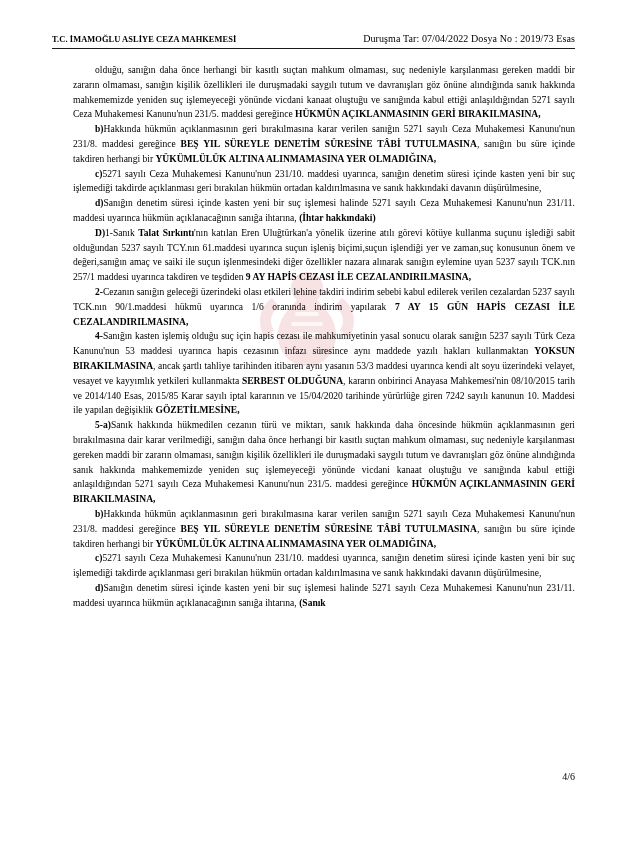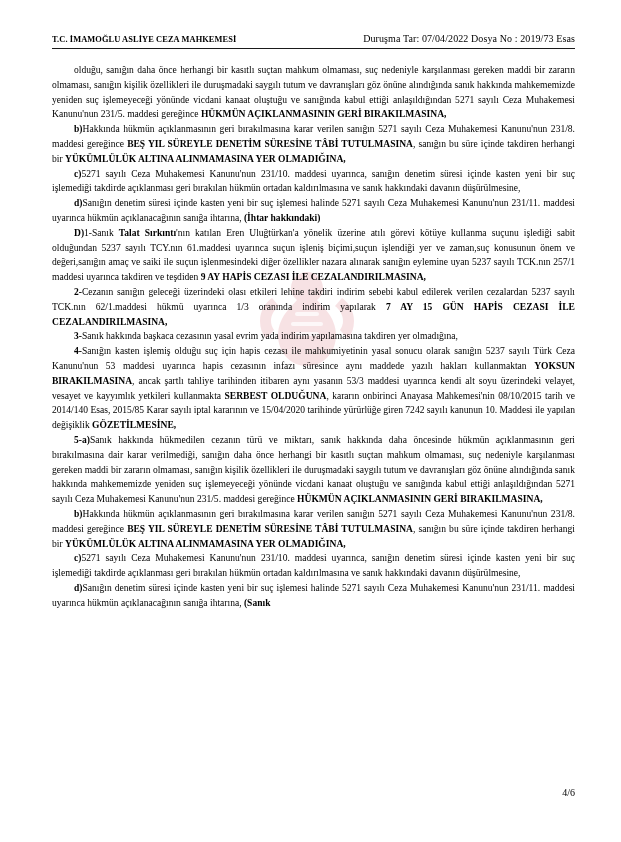--- a/index.html
+++ b/index.html
@@ -57,33 +57,34 @@
     pointer-events: none;
     z-index: 0;
   }
   
   .content {
     position: relative;
     z-index: 1;
     font-size: 9.55px;
     line-height: 1.55;
     text-align: justify;
+    margin-left: 21px;
   }
   p {
     margin: 0 0 0 0;
     text-indent: 0;
   }
   p.indent {
     text-indent: 22px;
   }
   .b { font-weight: bold; }
   .pagenum {
     position: absolute;
     right: 46px;
-    bottom: 44px;
+    bottom: 60px;
     font-size: 10px;
     z-index: 2;
   }
 </style>
 </head>
 <body>
 
 <div class="page">
 
   <div class="header">
@@ -106,22 +107,21 @@
       </g>
     </svg>
   </div>
 
   <div class="content" id="content">
       <p class="indent"><span>olduğu, sanığın daha önce herhangi bir kasıtlı suçtan mahkum olmaması, suç nedeniyle karşılanması gereken maddi bir zararın olmaması, sanığın kişilik özellikleri ile duruşmadaki saygılı tutum ve davranışları göz önüne alındığında sanık hakkında mahkememizde yeniden suç işlemeyeceği yönünde vicdani kanaat oluştuğu ve sanığında kabul ettiği anlaşıldığından 5271 sayılı Ceza Muhakemesi Kanunu'nun 231/5. maddesi gereğince </span><span class="b">HÜKMÜN AÇIKLANMASININ GERİ BIRAKILMASINA,</span></p>
       <p class="indent"><span class="b">b)</span><span>Hakkında hükmün açıklanmasının geri bırakılmasına karar verilen sanığın 5271 sayılı Ceza Muhakemesi Kanunu'nun 231/8. maddesi gereğince </span><span class="b">BEŞ YIL SÜREYLE DENETİM SÜRESİNE TÂBİ TUTULMASINA</span><span>, sanığın bu süre içinde takdiren herhangi bir </span><span class="b">YÜKÜMLÜLÜK ALTINA ALINMAMASINA YER OLMADIĞINA,</span></p>
       <p class="indent"><span class="b">c)</span><span>5271 sayılı Ceza Muhakemesi Kanunu'nun 231/10. maddesi uyarınca, sanığın denetim süresi içinde kasten yeni bir suç işlemediği takdirde açıklanması geri bırakılan hükmün ortadan kaldırılmasına ve sanık hakkındaki davanın düşürülmesine,</span></p>
       <p class="indent"><span class="b">d)</span><span>Sanığın denetim süresi içinde kasten yeni bir suç işlemesi halinde 5271 sayılı Ceza Muhakemesi Kanunu'nun 231/11. maddesi uyarınca hükmün açıklanacağının sanığa ihtarına, </span><span class="b">(İhtar hakkındaki)</span></p>
       <p class="indent"><span class="b">D)</span><span>1-Sanık </span><span class="b">Talat Sırkıntı</span><span>'nın katılan Eren Uluğtürkan'a yönelik üzerine atılı görevi kötüye kullanma suçunu işlediği sabit olduğundan 5237 sayılı TCY.nın 61.maddesi uyarınca suçun işleniş biçimi,suçun işlendiği yer ve zaman,suç konusunun önem ve değeri,sanığın amaç ve saiki ile suçun işlenmesindeki diğer özellikler nazara alınarak sanığın eylemine uyan 5237 sayılı TCK.nın 257/1 maddesi uyarınca takdiren ve teşdiden </span><span class="b">9 AY HAPİS CEZASI İLE CEZALANDIRILMASINA,</span></p>
-      <p class="indent"><span class="b">2-</span><span>Cezanın sanığın geleceği üzerindeki olası etkileri lehine takdiri indirim sebebi kabul edilerek verilen cezalardan 5237 sayılı TCK.nın 62/1.maddesi hükmü uyarınca 1/3 oranında indirim yapılarak </span><span class="b">7 AY 15 GÜN HAPİS CEZASI İLE CEZALANDIRILMASINA,</span></p>
-      <p class="indent"><span class="b">3-</span><span>Sanık hakkında başkaca cezasının yasal evrim yada indirim yapılamasına takdiren yer olmadığına,</span></p>
+      <p class="indent"><span class="b">2-</span><span>Cezanın sanığın geleceği üzerindeki olası etkileri lehine takdiri indirim sebebi kabul edilerek verilen cezalardan 5237 sayılı TCK.nın 90/1.maddesi hükmü uyarınca 1/6 oranında indirim yapılarak </span><span class="b">7 AY 15 GÜN HAPİS CEZASI İLE CEZALANDIRILMASINA,</span></p>
       <p class="indent"><span class="b">4-</span><span>Sanığın kasten işlemiş olduğu suç için hapis cezası ile mahkumiyetinin yasal sonucu olarak sanığın 5237 sayılı Türk Ceza Kanunu'nun 53 maddesi uyarınca hapis cezasının infazı süresince aynı maddede yazılı hakları kullanmaktan </span><span class="b">YOKSUN BIRAKILMASINA</span><span>, ancak şartlı tahliye tarihinden itibaren aynı yasanın 53/3 maddesi uyarınca kendi alt soyu üzerindeki velayet, vesayet ve kayyımlık yetkileri kullanmakta </span><span class="b">SERBEST OLDUĞUNA</span><span>, kararın onbirinci Anayasa Mahkemesi'nin 08/10/2015 tarih ve 2014/140 Esas, 2015/85 Karar sayılı iptal kararının ve 15/04/2020 tarihinde yürürlüğe giren 7242 sayılı kanunun 10. Maddesi ile yapılan değişiklik </span><span class="b">GÖZETİLMESİNE,</span></p>
       <p class="indent"><span class="b">5-a)</span><span>Sanık hakkında hükmedilen cezanın türü ve miktarı, sanık hakkında daha öncesinde hükmün açıklanmasının geri bırakılmasına dair karar verilmediği, sanığın daha önce herhangi bir kasıtlı suçtan mahkum olmaması, suç nedeniyle karşılanması gereken maddi bir zararın olmaması, sanığın kişilik özellikleri ile duruşmadaki saygılı tutum ve davranışları göz önüne alındığında sanık hakkında mahkememizde yeniden suç işlemeyeceği yönünde vicdani kanaat oluştuğu ve sanığında kabul ettiği anlaşıldığından 5271 sayılı Ceza Muhakemesi Kanunu'nun 231/5. maddesi gereğince </span><span class="b">HÜKMÜN AÇIKLANMASININ GERİ BIRAKILMASINA,</span></p>
       <p class="indent"><span class="b">b)</span><span>Hakkında hükmün açıklanmasının geri bırakılmasına karar verilen sanığın 5271 sayılı Ceza Muhakemesi Kanunu'nun 231/8. maddesi gereğince </span><span class="b">BEŞ YIL SÜREYLE DENETİM SÜRESİNE TÂBİ TUTULMASINA</span><span>, sanığın bu süre içinde takdiren herhangi bir </span><span class="b">YÜKÜMLÜLÜK ALTINA ALINMAMASINA YER OLMADIĞINA,</span></p>
       <p class="indent"><span class="b">c)</span><span>5271 sayılı Ceza Muhakemesi Kanunu'nun 231/10. maddesi uyarınca, sanığın denetim süresi içinde kasten yeni bir suç işlemediği takdirde açıklanması geri bırakılan hükmün ortadan kaldırılmasına ve sanık hakkındaki davanın düşürülmesine,</span></p>
       <p class="indent"><span class="b">d)</span><span>Sanığın denetim süresi içinde kasten yeni bir suç işlemesi halinde 5271 sayılı Ceza Muhakemesi Kanunu'nun 231/11. maddesi uyarınca hükmün açıklanacağının sanığa ihtarına, </span><span class="b">(Sanık</span></p>
     </div>
 
   <div class="pagenum">4/6</div>
 </div>
 

